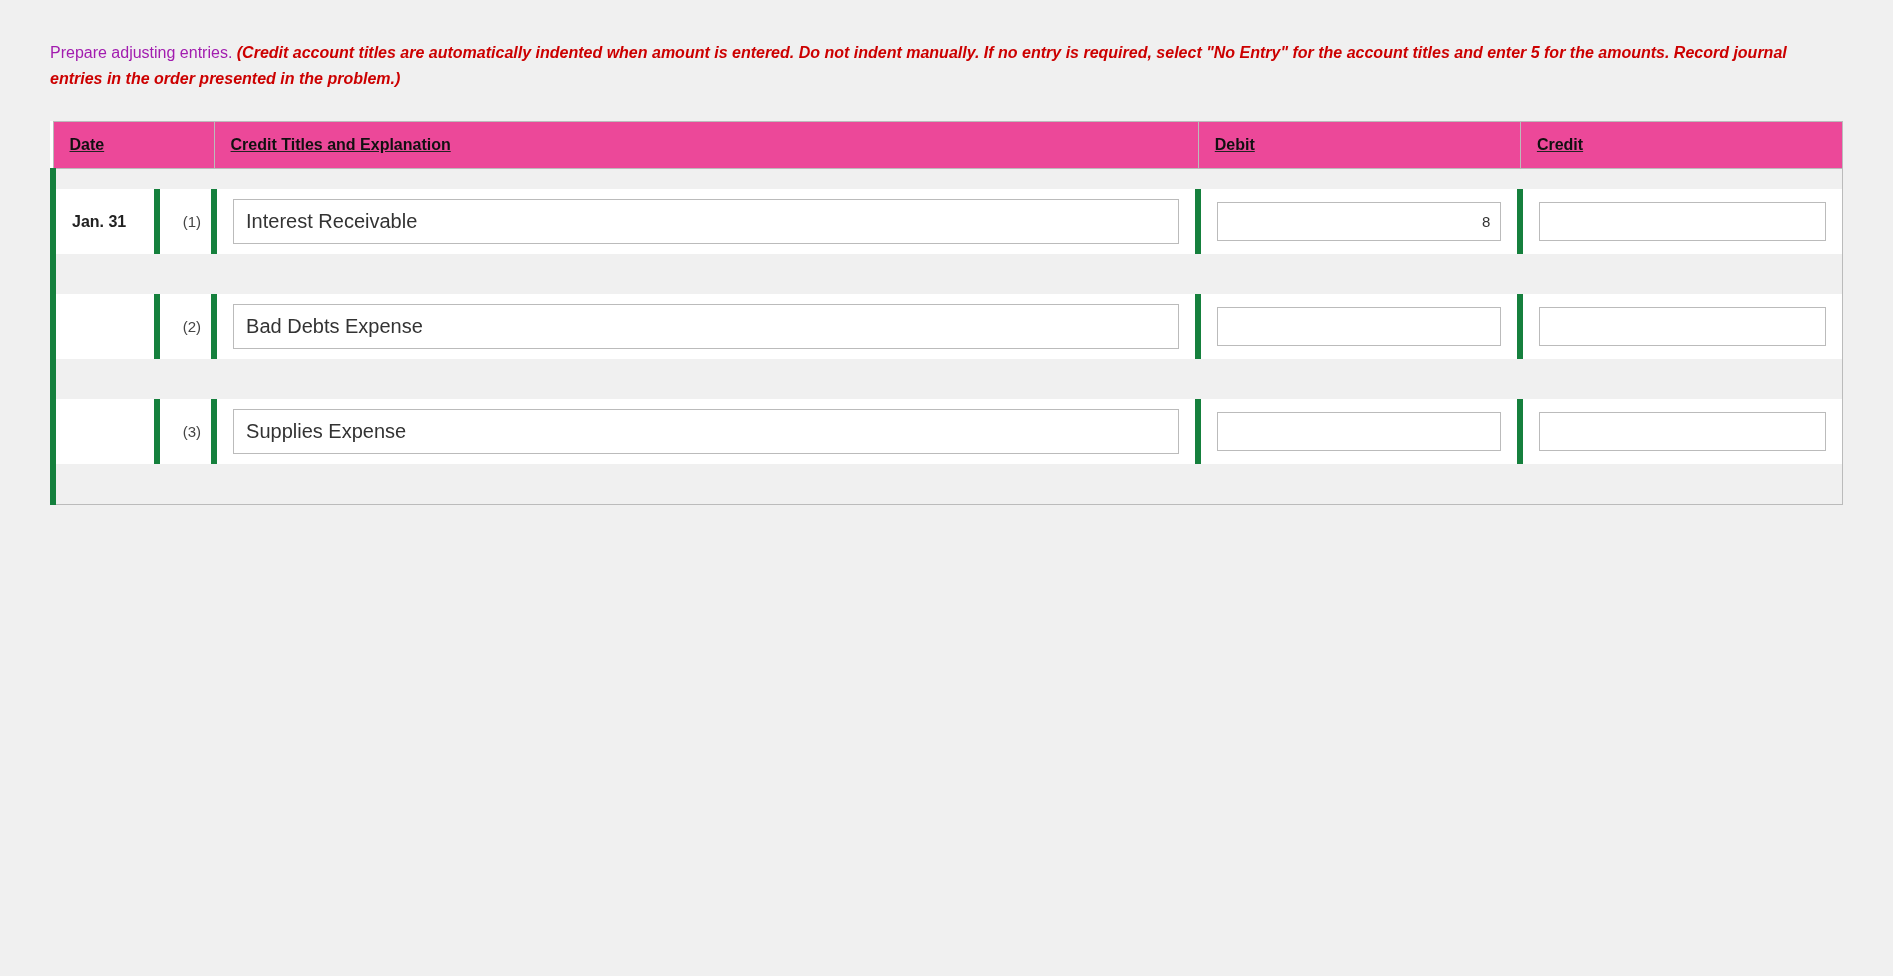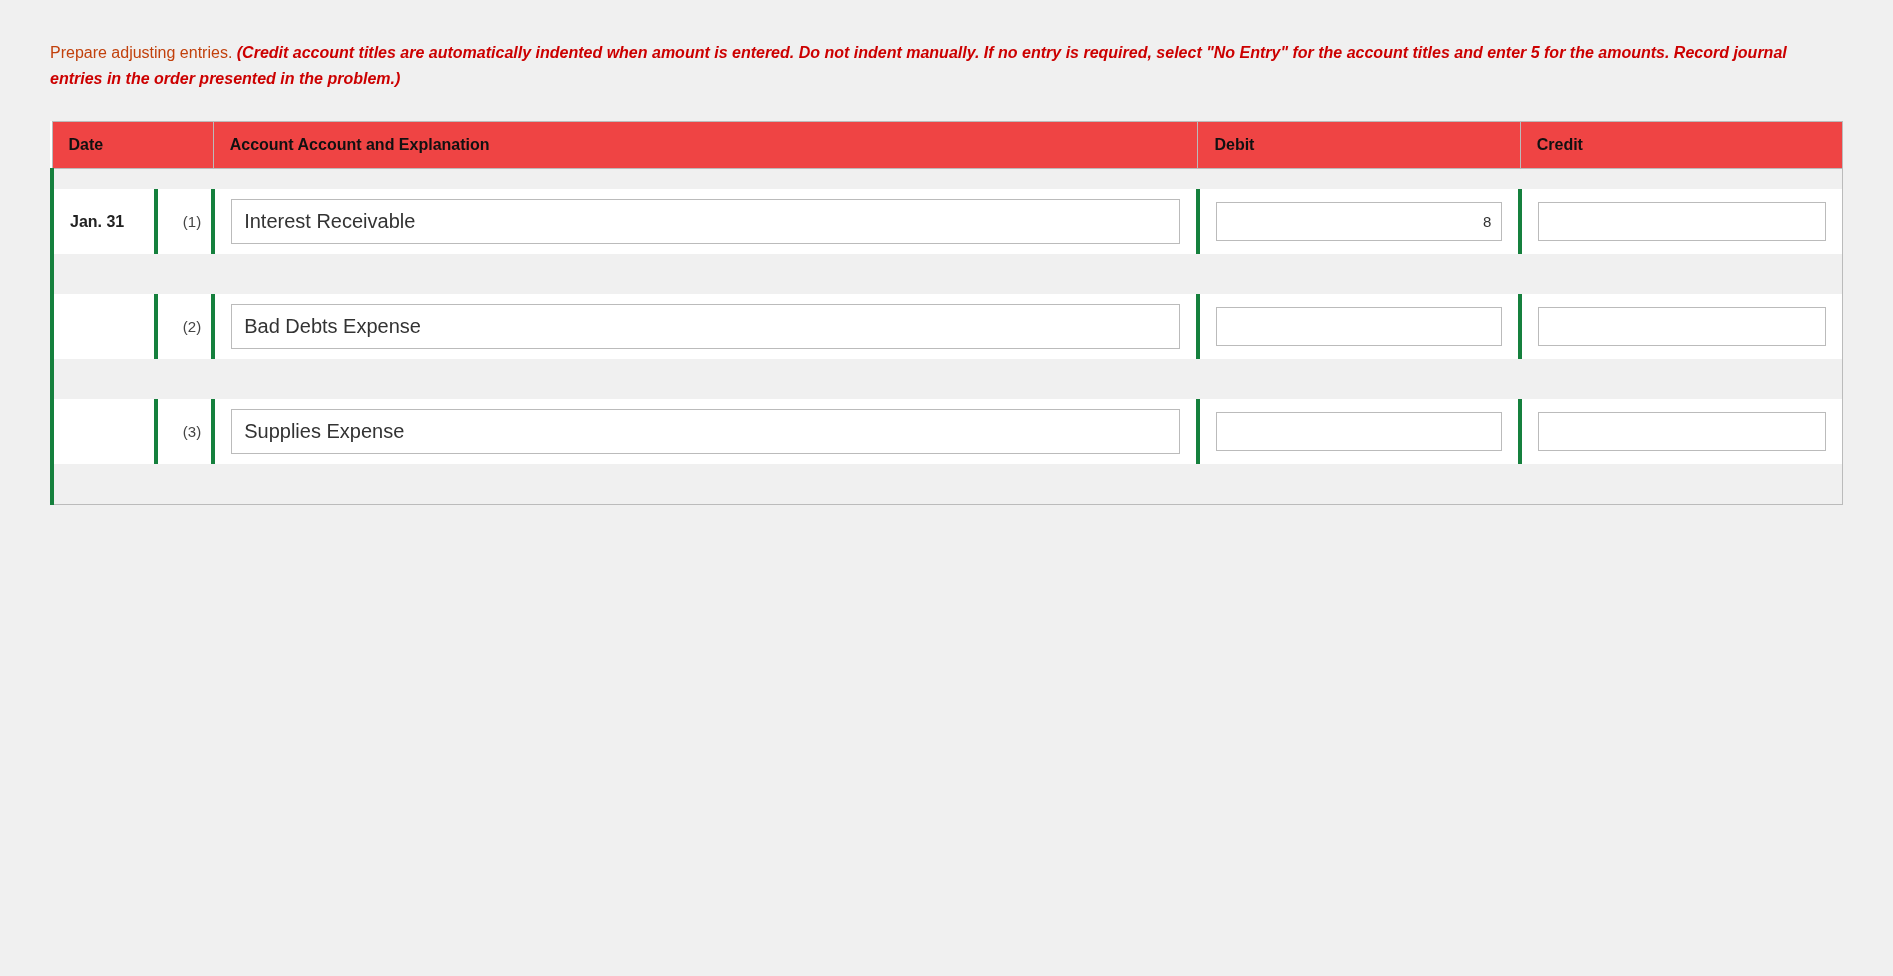--- a/index.html
+++ b/index.html
@@ -18,37 +18,38 @@
       min-height: 976px;
     }
 
     .instructions {
       margin-bottom: 30px;
       line-height: 1.6;
       font-size: 16px;
     }
 
     .instructions .plain-text {
-      color: #c2410c;
+      color: #a21caf;
     }
 
     .instructions .red-italic {
       color: #cc0000;
       font-style: italic;
       font-weight: bold;
     }
 
     .journal-table {
       width: 100%;
       border-collapse: collapse;
       background: #fff;
     }
 
     .journal-table thead tr {
-      background-color: #ef4444;
+      background-color: #ec4899;
+      text-decoration: underline;
     }
 
     .journal-table thead th {
       padding: 14px 16px;
       font-weight: bold;
       font-size: 16px;
       color: #111;
       border: 1px solid #bbb;
     }
 
@@ -72,21 +73,21 @@
       text-align: left;
     }
 
     .journal-table tbody tr {
       border-bottom: none;
     }
 
     .journal-table tbody td {
       padding: 10px 16px;
       vertical-align: middle;
-      border-left: 4px solid #15803d;
+      border-left: 6px solid #15803d;
       border-right: 1px solid #bbb;
     }
 
     .journal-table tbody td.cell-date {
       font-size: 16px;
       color: #222;
       white-space: nowrap;
       vertical-align: middle;
     }
 
@@ -144,21 +145,21 @@
 
 <div class="instructions">
   <span class="plain-text">Prepare adjusting entries.</span>
   <span class="red-italic">(Credit account titles are automatically indented when amount is entered. Do not indent manually. If no entry is required, select "No Entry" for the account titles and enter 5 for the amounts. Record journal entries in the order presented in the problem.)</span>
 </div>
 
 <table class="journal-table">
   <thead>
     <tr>
       <th class="col-date" colspan="2">Date</th>
-      <th class="col-account">Account Account and Explanation</th>
+      <th class="col-account">Credit Titles and Explanation</th>
       <th class="col-debit">Debit</th>
       <th class="col-credit">Credit</th>
     </tr>
   </thead>
   <tbody id="journal-body">
   <tr class="section-spacer">
         <td colspan="5"></td>
       </tr>
       <tr>
         <td class="cell-date" style="width: 80px; font-weight: bold;">Jan. 31</td>

